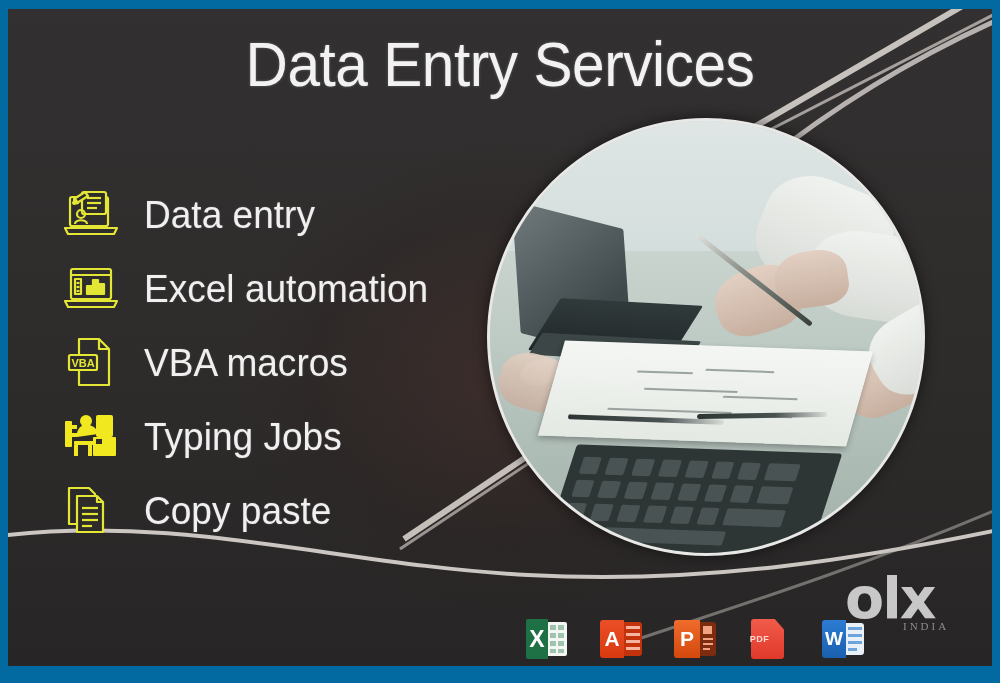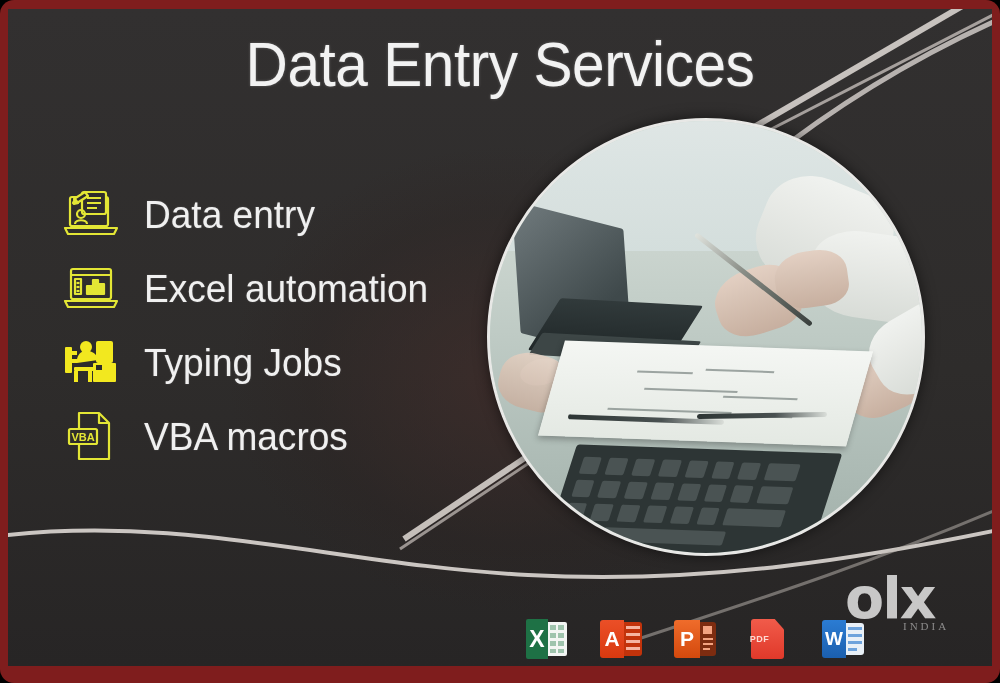--- a/index.html
+++ b/index.html
@@ -11,23 +11,22 @@
     width: 1000px;
     height: 683px;
     overflow: hidden;
     font-family: "Liberation Sans", sans-serif;
   }
 
   #poster {
     position: relative;
     width: 1000px;
     height: 683px;
-    background: #7f1d1d;
-    overflow: hidden;
-    border-radius: 14px;
+    background: #0369a1;
+    overflow: hidden;
   }
 
   
   #backdrop {
     position: absolute;
     left: 8px;
     top: 9px;
     width: 984px;
     height: 657px;
     background:
@@ -409,20 +408,32 @@
             <rect x="13" y="15" width="6" height="15"></rect>
             <line x1="14.5" y1="19" x2="17.5" y2="19"></line>
             <line x1="14.5" y1="23" x2="17.5" y2="23"></line>
             <line x1="14.5" y1="27" x2="17.5" y2="27"></line>
             <rect x="25" y="22" width="5" height="8" fill="#e3e635"></rect>
             <rect x="31" y="16" width="5" height="14" fill="#e3e635"></rect>
             <rect x="37" y="20" width="5" height="10" fill="#e3e635"></rect>
           </svg>
         </span>
         <span class="flabel">Excel automation</span>
+      </div>
+
+      <div class="feature">
+        <span class="ficon">
+          <svg width="52" height="54" viewBox="0 0 52 54" fill="none" stroke="#e3e635" stroke-width="2.2" stroke-linejoin="round">
+            <path d="M14 4 h20 l10 10 v36 H14 Z"></path>
+            <path d="M34 4 v10 h10"></path>
+            <rect x="4" y="20" width="28" height="15" rx="1.5" fill="#2e2c2b"></rect>
+            <text x="18" y="31.5" font-family="Liberation Sans, sans-serif" font-size="11" font-weight="bold" fill="#e3e635" stroke="none" text-anchor="middle">VBA</text>
+          </svg>
+        </span>
+        <span class="flabel">VBA macros</span>
       </div>
 
       <div class="feature">
         <span class="ficon">
           <svg width="58" height="50" viewBox="0 0 58 50" fill="#f2e81f" stroke="none">
             <rect x="3" y="10" width="7" height="26" rx="1"></rect>
             <rect x="3" y="14" width="12" height="4"></rect>
             <rect x="3" y="22" width="12" height="4"></rect>
             <circle cx="24" cy="10" r="6"></circle>
             <path d="M15 22 c2 -8 8 -9 12 -8 5 1 8 4 9 9 l-21 3 Z"></path>
@@ -432,30 +443,32 @@
             <rect x="34" y="4" width="17" height="22" rx="2"></rect>
             <rect x="31" y="26" width="23" height="19" rx="1"></rect>
             <rect x="34" y="28" width="6" height="5" fill="#2e2c2b"></rect>
           </svg>
         </span>
         <span class="flabel">Typing Jobs</span>
       </div>
 
       <div class="feature">
         <span class="ficon">
-          <svg width="52" height="54" viewBox="0 0 52 54" fill="none" stroke="#e3e635" stroke-width="2.2" stroke-linejoin="round">
-            <path d="M14 4 h20 l10 10 v36 H14 Z"></path>
-            <path d="M34 4 v10 h10"></path>
-            <rect x="4" y="20" width="28" height="15" rx="1.5" fill="#2e2c2b"></rect>
-            <text x="18" y="31.5" font-family="Liberation Sans, sans-serif" font-size="11" font-weight="bold" fill="#e3e635" stroke="none" text-anchor="middle">VBA</text>
+          <svg width="54" height="56" viewBox="0 0 54 56" fill="none" stroke="#e3e635" stroke-width="2.2" stroke-linejoin="round">
+            <path d="M5 6 h20 l6 6 v30 H5 Z"></path>
+            <path d="M13 14 h20 l6 6 v30 H13 Z" fill="#2e2c2b"></path>
+            <path d="M33 14 v6 h6"></path>
+            <line x1="18" y1="26" x2="34" y2="26"></line>
+            <line x1="18" y1="32" x2="34" y2="32"></line>
+            <line x1="18" y1="38" x2="34" y2="38"></line>
+            <line x1="18" y1="44" x2="28" y2="44"></line>
           </svg>
         </span>
-        <span class="flabel">VBA macros</span>
-      </div>
-
+        <span class="flabel">Copy paste</span>
+      </div>
 
     </div>
 
     <div id="apps">
 
       <div class="app app-excel">
         <div class="left"></div>
         <div class="x">X</div>
         <div class="grid">
           <i style="left:2px;top:3px;width:6px;height:5px;"></i>

